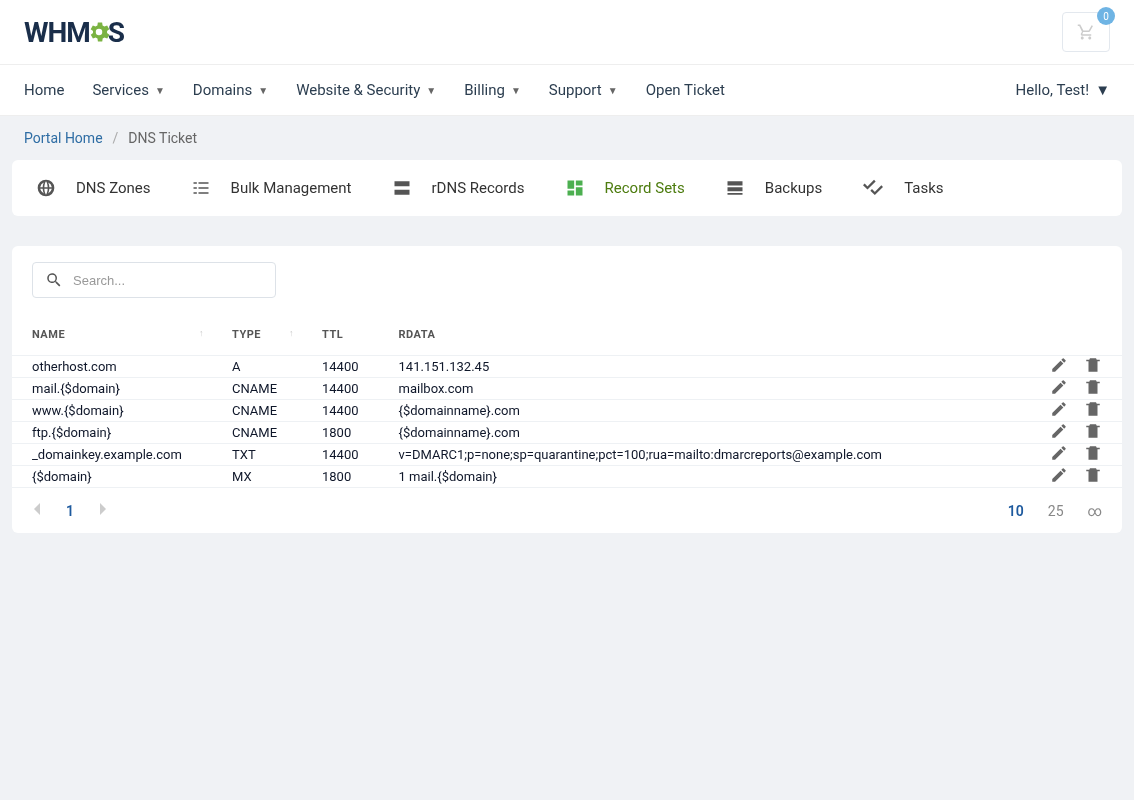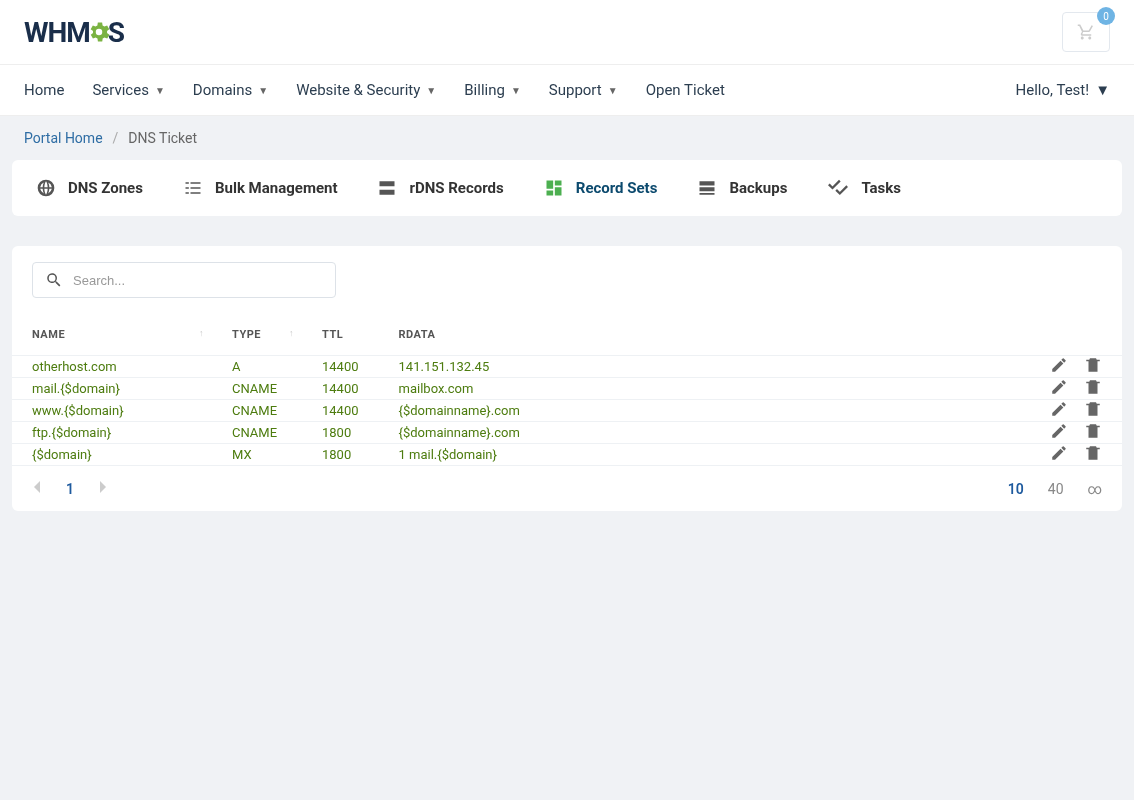--- a/index.html
+++ b/index.html
@@ -25,38 +25,38 @@
 .hello { padding: 16px 0; color: #2c3e50; font-size: 15px; display: flex; align-items: center; gap: 6px; cursor: pointer; }
 
 
 .breadcrumb { background: #f0f2f5; padding: 14px 24px; display: flex; align-items: center; gap: 10px; color: #666; font-size: 14px; }
 .breadcrumb a { color: #2e6da4; text-decoration: none; }
 .breadcrumb .sep { color: #aaa; }
 
 
 .page-wrap { background: #f0f2f5; padding: 0 12px 20px; }
 .tabs-bar { background: #fff; border-radius: 6px; padding: 18px 24px; display: flex; gap: 40px; align-items: center; }
-.tab { display: flex; align-items: center; gap: 12px; color: #333; font-weight: 700; font-size: 15px; cursor: pointer; }
-.tab.active { color: #0c4a6e; }
+.tab { display: flex; align-items: center; gap: 20px; color: #333; font-weight: 400; font-size: 15px; cursor: pointer; }
+.tab.active { color: #4d7c0f; }
 .tab svg { flex-shrink: 0; }
 
 
 .panel { background: #fff; border-radius: 6px; margin-top: 30px; }
 .panel-header { padding: 20px 24px; font-size: 17px; font-weight: 600; color: #333; border-bottom: 1px solid #eef1f4; }
 .panel-toolbar { padding: 16px 20px; display: flex; justify-content: space-between; align-items: center; }
-.tbl-search { display: flex; align-items: center; border: 1px solid #dde2e8; border-radius: 4px; padding: 8px 12px; width: 304px; }
+.tbl-search { display: flex; align-items: center; border: 1px solid #dde2e8; border-radius: 4px; padding: 8px 12px; width: 244px; }
 .tbl-search input { border: none; outline: none; font-size: 13px; flex: 1; margin-left: 10px; }
 .tbl-search input::placeholder { color: #999; }
 .add-btn { background: #1e5a9e; color: #fff; border: none; border-radius: 4px; padding: 10px 18px; font-size: 14px; font-weight: 600; display: flex; align-items: center; gap: 10px; cursor: pointer; }
 
 
 .table { width: 100%; border-collapse: collapse; }
 .table th { text-align: left; padding: 14px 20px; font-size: 11px; font-weight: 700; color: #555; letter-spacing: 0.5px; border-bottom: 1px solid #eef1f4; position: relative; }
 .table th .sort { position: absolute; right: 8px; color: #ccc; font-size: 9px; }
-.table td { padding: 0 20px; font-size: 13px; color: #4d7c0f; border-bottom: 1px solid #eef1f4; }
+.table td { padding: 0 20px; font-size: 13px; color: #0f172a; border-bottom: 1px solid #eef1f4; }
 .table td.actions { text-align: right; white-space: nowrap; }
 .act-icon { display: inline-flex; margin-left: 16px; cursor: pointer; color: #666; }
 .col-name { width: 200px; }
 .col-type { width: 90px; }
 .col-ttl { width: 70px; }
 .col-actions { width: 110px; }
 
 
 .pagination { display: flex; justify-content: space-between; align-items: center; padding: 14px 20px; }
 .pages { display: flex; align-items: center; gap: 24px; }
@@ -236,20 +236,35 @@
                   <svg width="18" height="18" viewBox="0 0 24 24">
                     <path fill="#666" d="M6 7h12v14H6zm2-4h8l1 2h4v2H3V5h4z"></path>
                   </svg>
                 </span></td>
             </tr>
             <tr>
               <td>ftp.{$domain}</td>
               <td>CNAME</td>
               <td>1800</td>
               <td>{$domainname}.com</td>
+              <td class="actions"><span class="act-icon">
+                  <svg width="18" height="18" viewBox="0 0 24 24">
+                    <path fill="#666" d="M3 17.25V21h3.75L17.8 9.94l-3.75-3.75L3 17.25zM20.7 7.04a1 1 0 0 0 0-1.41l-2.34-2.34a1 1 0 0 0-1.41 0l-1.83 1.83 3.75 3.75 1.83-1.83z"></path>
+                  </svg>
+                </span><span class="act-icon">
+                  <svg width="18" height="18" viewBox="0 0 24 24">
+                    <path fill="#666" d="M6 7h12v14H6zm2-4h8l1 2h4v2H3V5h4z"></path>
+                  </svg>
+                </span></td>
+            </tr>
+            <tr>
+              <td>_domainkey.example.com</td>
+              <td>TXT</td>
+              <td>14400</td>
+              <td>v=DMARC1;p=none;sp=quarantine;pct=100;rua=mailto:dmarcreports@example.com</td>
               <td class="actions"><span class="act-icon">
                   <svg width="18" height="18" viewBox="0 0 24 24">
                     <path fill="#666" d="M3 17.25V21h3.75L17.8 9.94l-3.75-3.75L3 17.25zM20.7 7.04a1 1 0 0 0 0-1.41l-2.34-2.34a1 1 0 0 0-1.41 0l-1.83 1.83 3.75 3.75 1.83-1.83z"></path>
                   </svg>
                 </span><span class="act-icon">
                   <svg width="18" height="18" viewBox="0 0 24 24">
                     <path fill="#666" d="M6 7h12v14H6zm2-4h8l1 2h4v2H3V5h4z"></path>
                   </svg>
                 </span></td>
             </tr>
@@ -279,20 +294,20 @@
           </span>
           <span class="page-num">1</span>
           <span class="page-arrow">
             <svg width="10" height="14" viewBox="0 0 10 14">
                 <path fill="#ccc" d="M2 1l6 6-6 6"></path>
               </svg>
           </span>
         </div>
         <div class="page-sizes">
           <span class="ps active">10</span>
-          <span class="ps">40</span>
+          <span class="ps">25</span>
           <span class="ps">∞</span>
         </div>
       </div>
     </div>
   </div>
 
 </div>
 
 </body></html>

